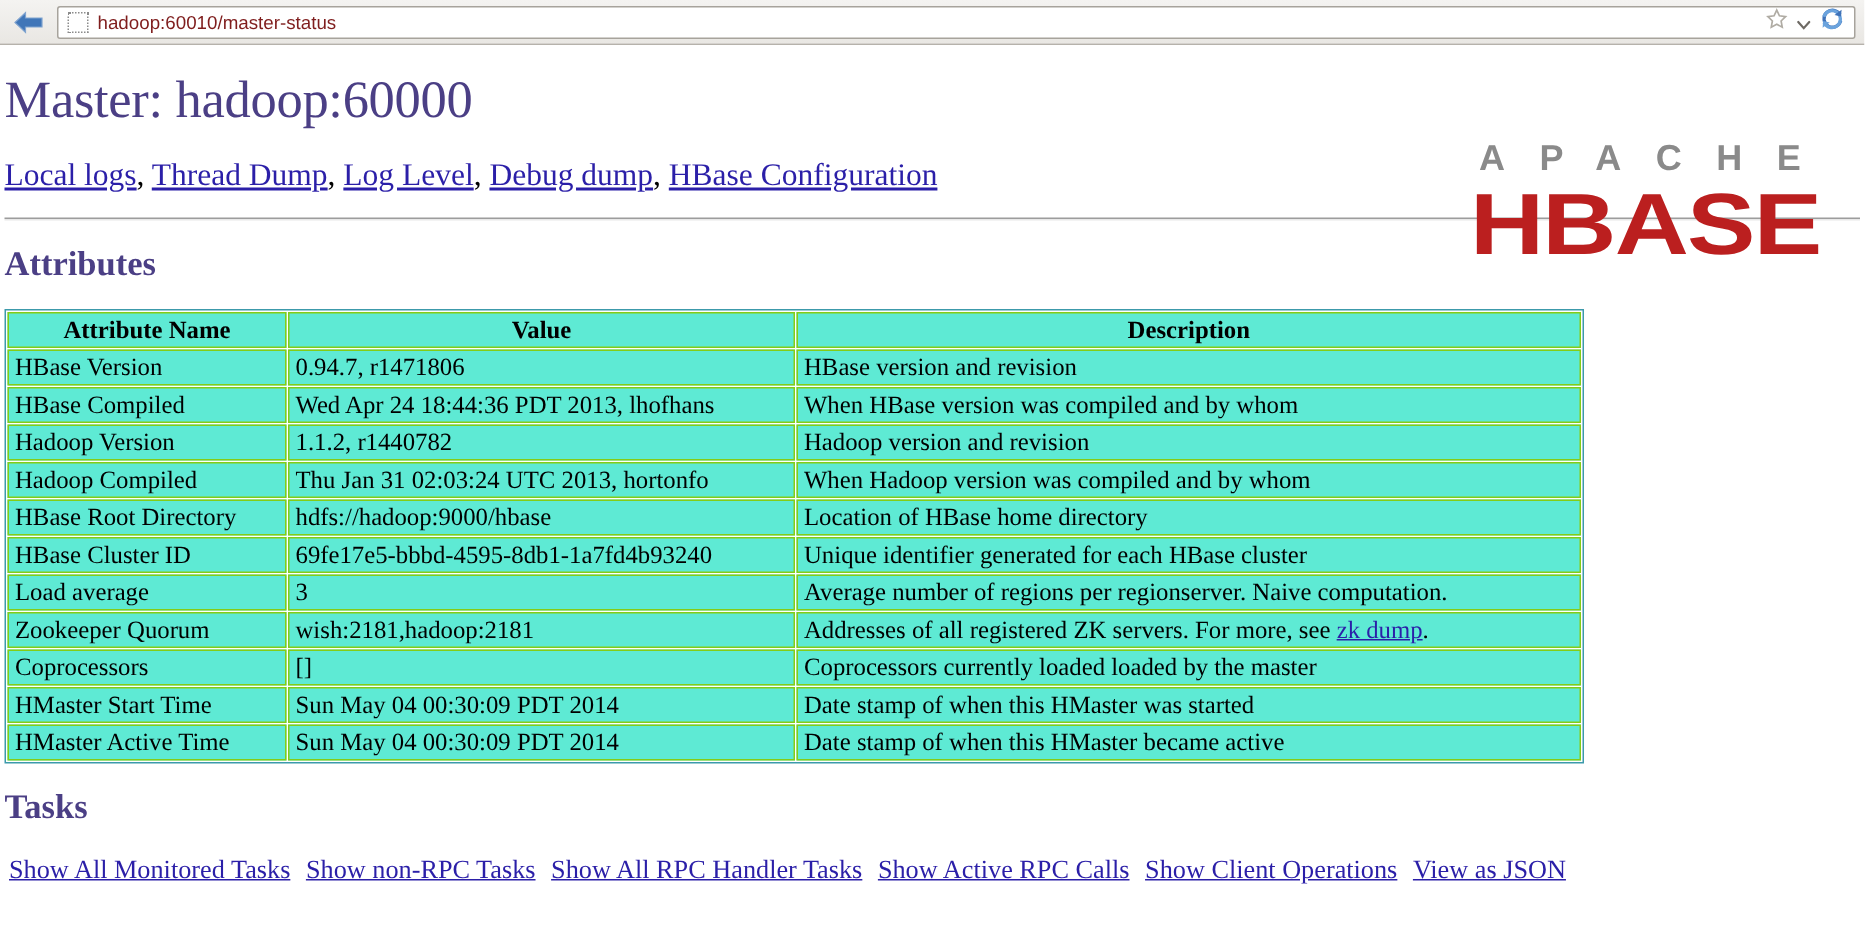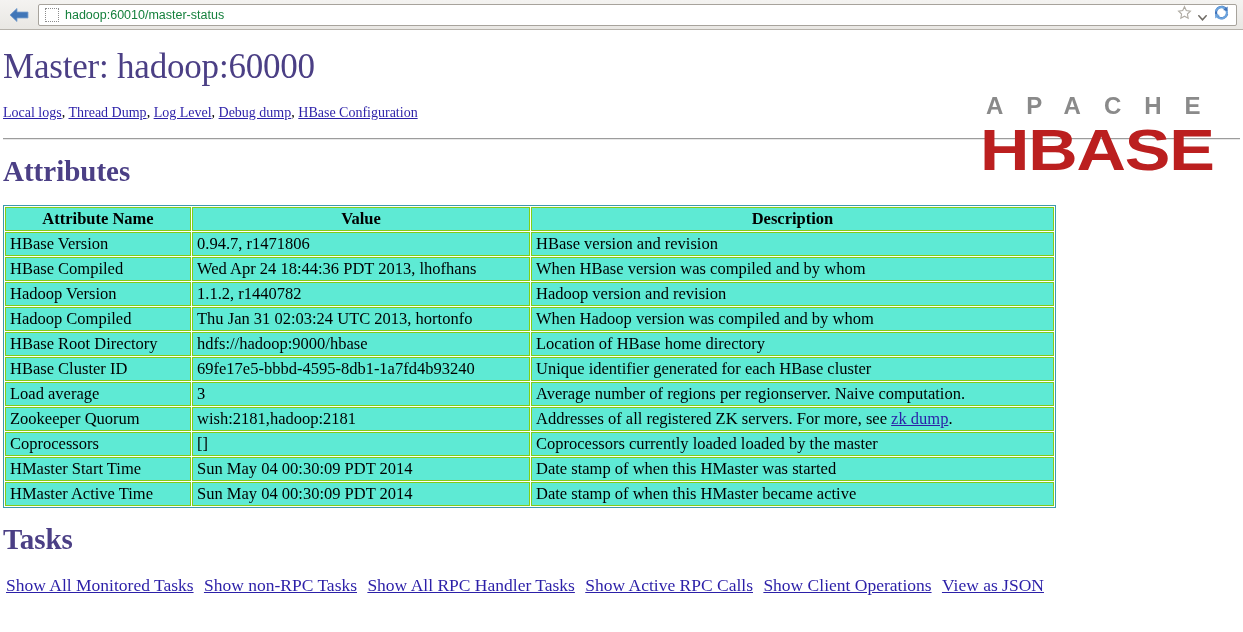--- a/index.html
+++ b/index.html
@@ -50,21 +50,21 @@
   .fav-placeholder {
     width: 14px;
     height: 14px;
     border: 1px dotted #8c8c8c;
     margin: 0 6px 0 4px;
     flex: 0 0 auto;
     box-sizing: border-box;
   }
   .url-text {
     font-size: 12.5px;
-    color: #15803d;
+    color: #7f1d1d;
     white-space: nowrap;
     overflow: hidden;
     text-overflow: ellipsis;
     flex: 1 1 auto;
   }
   .star-icon { flex: 0 0 auto; margin: 0 2px; }
   .chev {
     flex: 0 0 auto;
     width: 11px;
     height: 11px;
@@ -103,36 +103,36 @@
   h1.master-title {
     font-size: 35px;
     font-weight: normal;
     color: #4b3f85;
     margin: 18px 0 0 0;
     letter-spacing: -0.2px;
     line-height: 1.1;
   }
   .toplinks {
     margin-top: 19px;
-    font-size: 14px;
+    font-size: 21px;
     line-height: 1;
   }
   .toplinks a, .tasklinks a, a.inline-link {
     color: #2b1fa8;
     text-decoration: underline;
   }
   hr.divider {
     border: none;
     border-top: 1px solid #9c9c9c;
     border-bottom: 1px solid #e8e8e8;
     margin: 18px 0 0 0;
     height: 0;
   }
   h2.section {
-    font-size: 29px;
+    font-size: 23px;
     font-weight: bold;
     color: #4b3f85;
     margin: 16px 0 0 0;
     line-height: 1.1;
   }
 
   
   table.attributes {
     margin-top: 18px;
     border-collapse: separate;

